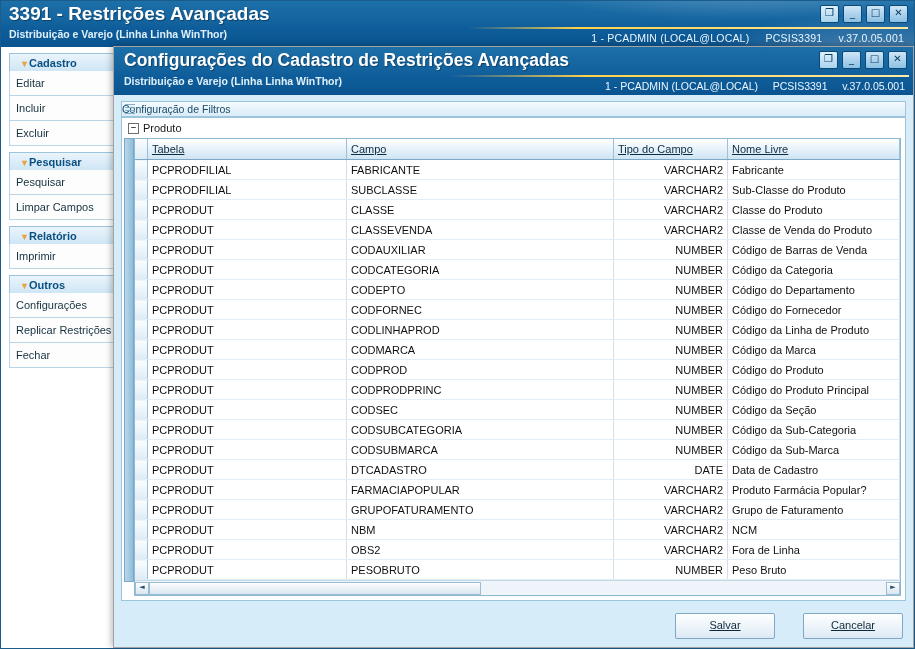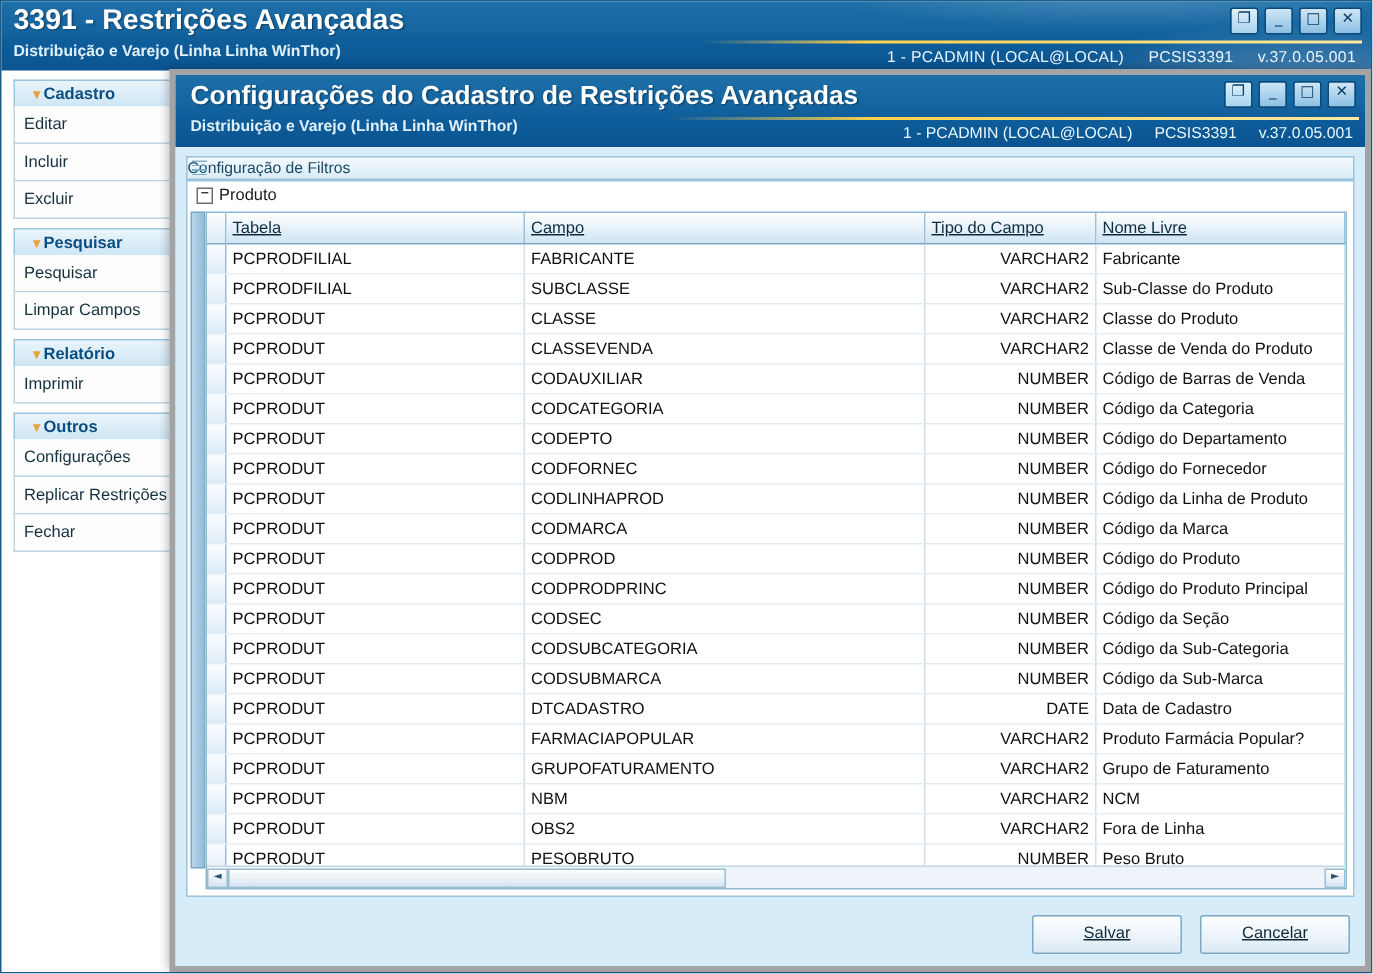--- a/index.html
+++ b/index.html
@@ -129,21 +129,21 @@
     box-sizing: border-box;
   }
 
   
   #dialog {
     position: absolute;
     left: 113px; top: 46px;
     width: 801px;
     height: 602px;
     background: #d6ecf8;
-    border: 4px solid #a3a3a3;
+    border: 1px solid #a3a3a3;
     box-sizing: border-box;
     box-shadow: -2px -1px 6px rgba(0,0,0,0.25);
   }
   .dlg-titlebar {
     position: relative;
     height: 48px;
     background: linear-gradient(180deg,#1d6fa8 0%, #1565a0 40%, #0e5d9a 62%, #0a5490 100%);
     color: #ffffff;
     overflow: hidden;
   }
@@ -316,21 +316,21 @@
     left: 2px; top: 20px;
     width: 8px; bottom: 18px;
     background: linear-gradient(90deg,#b9d6ea,#8fbdd9);
     border: 1px solid #7aa8c8;
   }
 
   .dlg-footer-btns {
     position: absolute;
     right: 10px; bottom: 8px;
     display: flex;
-    gap: 12px;
+    gap: 28px;
   }
   .dlg-btn {
     width: 98px; height: 24px;
     background: linear-gradient(180deg,#fdfefe 0%, #eef5fa 50%, #dbe9f3 100%);
     border: 1px solid #7fa8c4;
     border-radius: 2px;
     font-size: 11px;
     color: #10293a;
     line-height: 22px;
     text-align: center;

